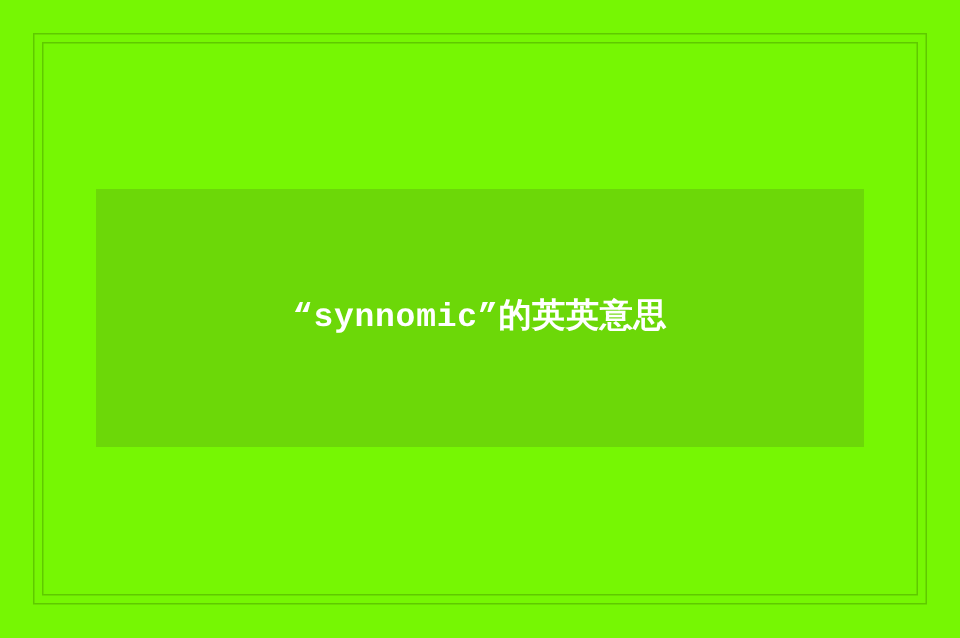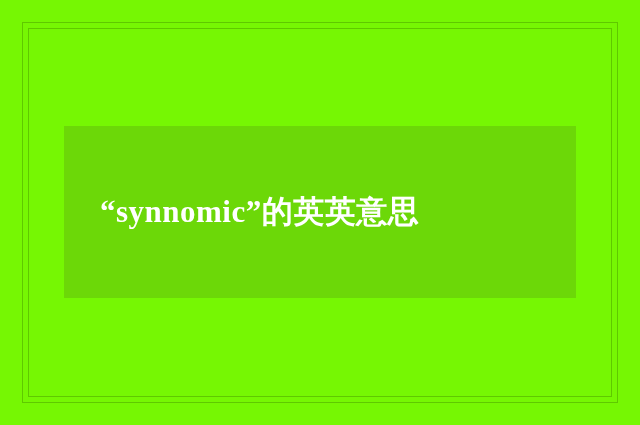--- a/index.html
+++ b/index.html
@@ -47,28 +47,28 @@
     width: 512px;
     height: 172px;
     background: #6cd808;
     display: flex;
     align-items: center;
     justify-content: center;
     box-sizing: border-box;
   }
   .title-text {
     width: 440px;
-    text-align: left;
+    text-align: center;
     color: #ffffff;
-    font-size: 31px;
+    font-size: 22px;
     font-weight: bold;
     line-height: 62px;
     letter-spacing: 0.5px;
     word-break: break-all;
-    font-family: Liberation Serif, serif;
+    font-family: Liberation Mono, monospace;
   }
 </style>
 </head>
 <body>
 
 <div class="canvas">
 
   <div class="frame-outer"></div>
   <div class="frame-inner"></div>
 

